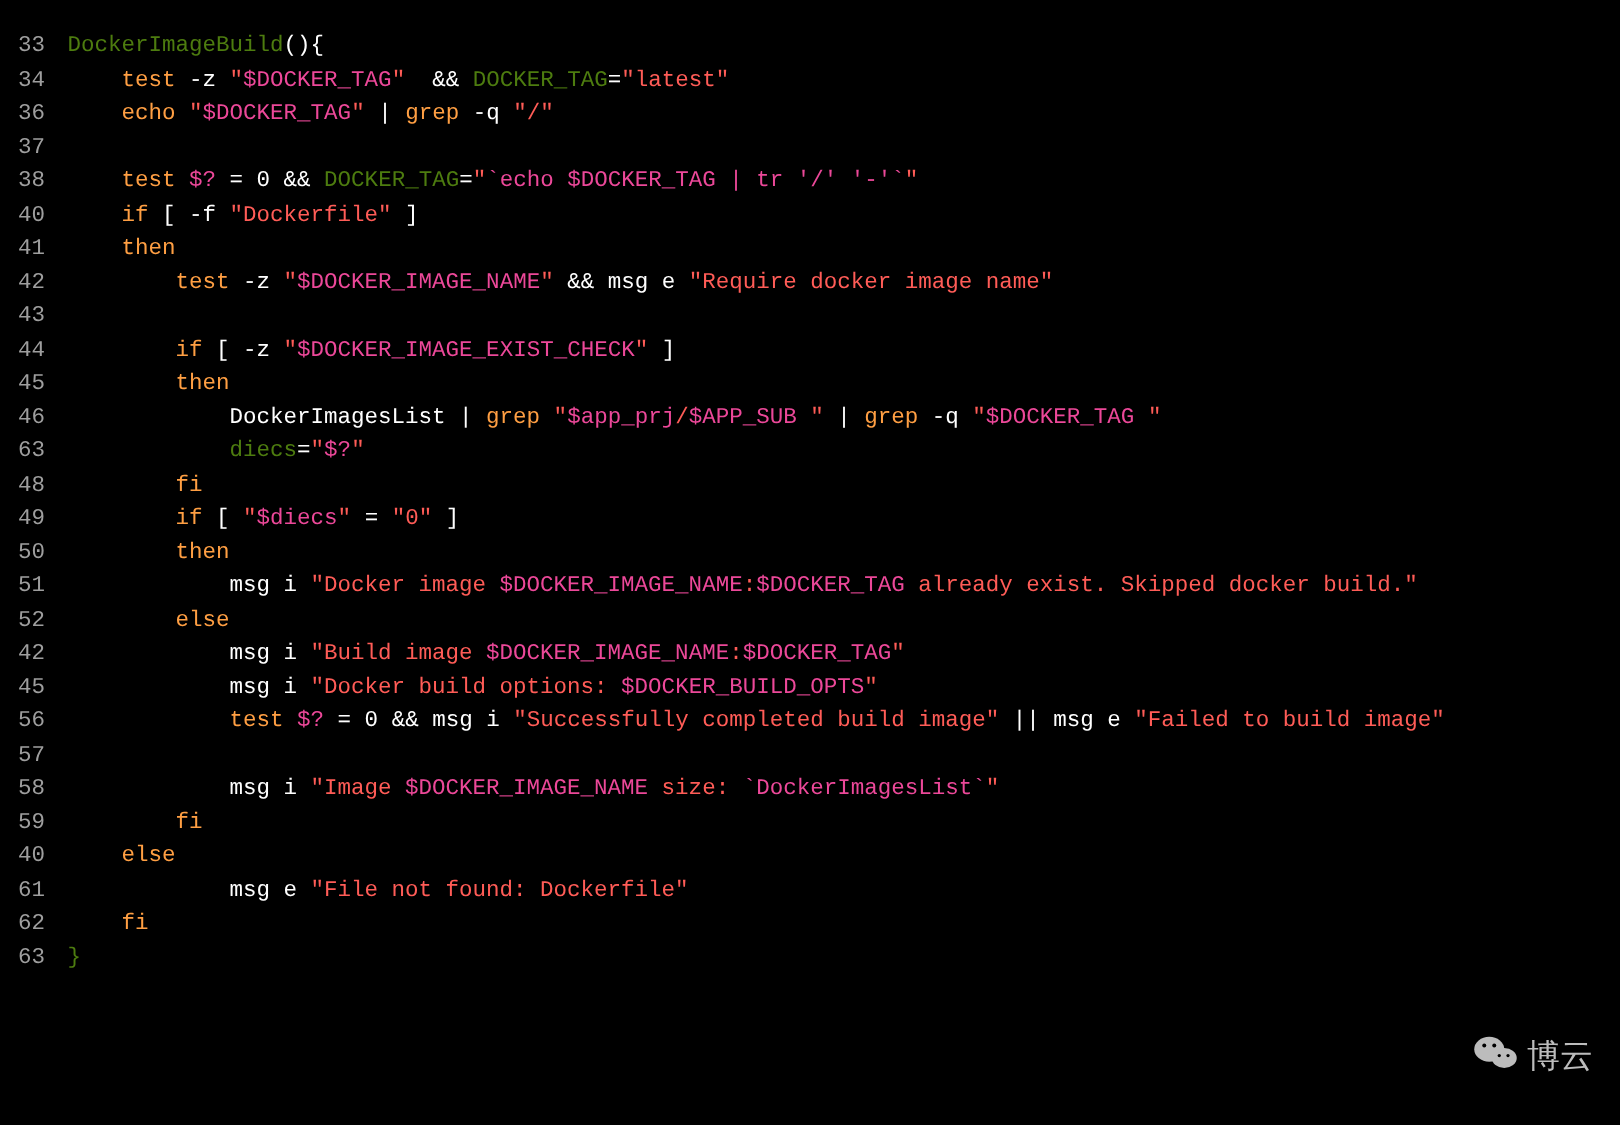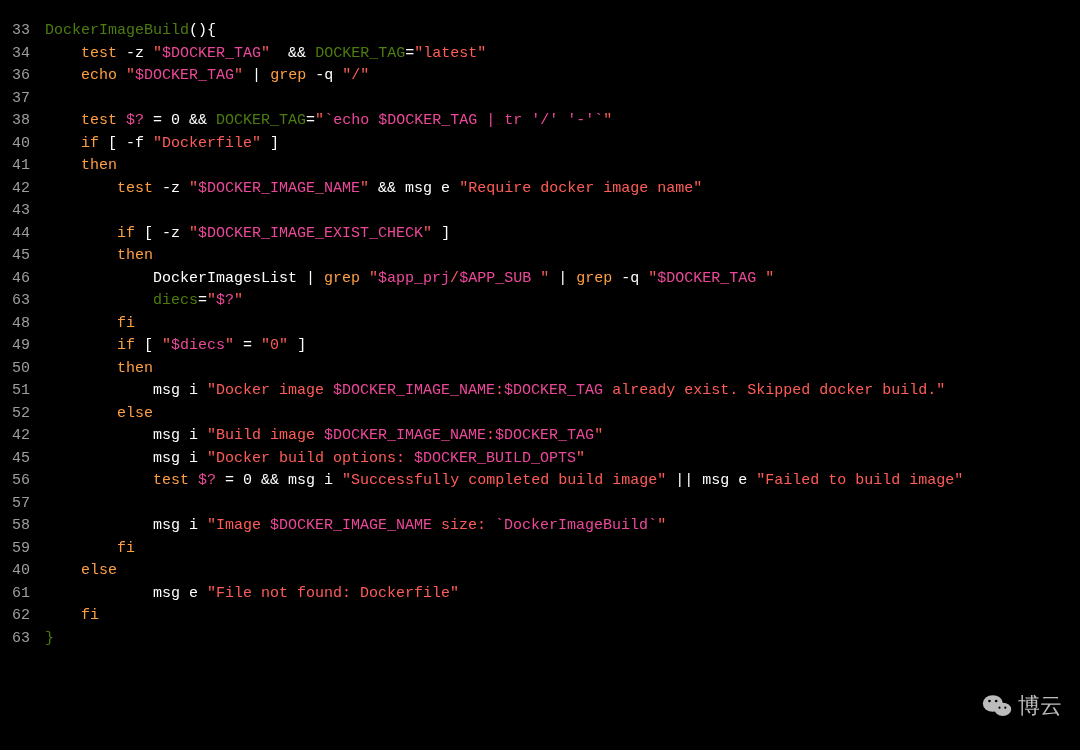--- a/index.html
+++ b/index.html
@@ -36,24 +36,23 @@
   .cyan { color: #4d7c0f; }
   .white { color: #fff; }
   .orange { color: #ff9f43; }
   .red { color: #ff5c57; }
   .magenta { color: #ec4899; }
   .watermark {
     position: absolute;
     right: 18px;
     bottom: 28px;
     display: flex;
-    align-items: center;
     color: #ddd;
     opacity: 0.85;
-    font-family: Liberation Serif, serif;
+    font-family: Liberation Mono, monospace;
     font-size: 22px;
   }
   .watermark svg { margin-right: 6px; }
 </style>
 </head>
 <body>
 
 <div class="code-container">
     <div class="line"><span class="lineno">33</span><span class="code"><span class="white"> </span><span class="cyan">DockerImageBuild</span><span class="white">(){</span></span></div>
     <div class="line"><span class="lineno">34</span><span class="code"><span class="white">     </span><span class="orange">test</span><span class="white"> -z </span><span class="red">"</span><span class="magenta">$DOCKER_TAG</span><span class="red">"</span><span class="white">  &amp;&amp; </span><span class="cyan">DOCKER_TAG</span><span class="white">=</span><span class="red">"latest"</span></span></div>
@@ -70,21 +69,21 @@
     <div class="line"><span class="lineno">63</span><span class="code"><span class="white">             </span><span class="cyan">diecs</span><span class="white">=</span><span class="red">"</span><span class="magenta">$?</span><span class="red">"</span></span></div>
     <div class="line"><span class="lineno">48</span><span class="code"><span class="white">         </span><span class="orange">fi</span></span></div>
     <div class="line"><span class="lineno">49</span><span class="code"><span class="white">         </span><span class="orange">if</span><span class="white"> [ </span><span class="red">"</span><span class="magenta">$diecs</span><span class="red">"</span><span class="white"> = </span><span class="red">"0"</span><span class="white"> ]</span></span></div>
     <div class="line"><span class="lineno">50</span><span class="code"><span class="white">         </span><span class="orange">then</span></span></div>
     <div class="line"><span class="lineno">51</span><span class="code"><span class="white">             msg i </span><span class="red">"Docker image </span><span class="magenta">$DOCKER_IMAGE_NAME</span><span class="red">:</span><span class="magenta">$DOCKER_TAG</span><span class="red"> already exist. Skipped docker build."</span></span></div>
     <div class="line"><span class="lineno">52</span><span class="code"><span class="white">         </span><span class="orange">else</span></span></div>
     <div class="line"><span class="lineno">42</span><span class="code"><span class="white">             msg i </span><span class="red">"Build image </span><span class="magenta">$DOCKER_IMAGE_NAME</span><span class="red">:</span><span class="magenta">$DOCKER_TAG</span><span class="red">"</span></span></div>
     <div class="line"><span class="lineno">45</span><span class="code"><span class="white">             msg i </span><span class="red">"Docker build options: </span><span class="magenta">$DOCKER_BUILD_OPTS</span><span class="red">"</span></span></div>
     <div class="line"><span class="lineno">56</span><span class="code"><span class="white">             </span><span class="orange">test</span><span class="white"> </span><span class="magenta">$?</span><span class="white"> = 0 &amp;&amp; msg i </span><span class="red">"Successfully completed build image"</span><span class="white"> || msg e </span><span class="red">"Failed to build image"</span></span></div>
     <div class="line"><span class="lineno">57</span><span class="code"></span></div>
-    <div class="line"><span class="lineno">58</span><span class="code"><span class="white">             msg i </span><span class="red">"Image </span><span class="magenta">$DOCKER_IMAGE_NAME</span><span class="red"> size: </span><span class="magenta">`DockerImageBuild`</span><span class="red">"</span></span></div>
+    <div class="line"><span class="lineno">58</span><span class="code"><span class="white">             msg i </span><span class="red">"Image </span><span class="magenta">$DOCKER_IMAGE_NAME</span><span class="red"> size: </span><span class="magenta">`DockerImagesList`</span><span class="red">"</span></span></div>
     <div class="line"><span class="lineno">59</span><span class="code"><span class="white">         </span><span class="orange">fi</span></span></div>
     <div class="line"><span class="lineno">40</span><span class="code"><span class="white">     </span><span class="orange">else</span></span></div>
     <div class="line"><span class="lineno">61</span><span class="code"><span class="white">             msg e </span><span class="red">"File not found: Dockerfile"</span></span></div>
     <div class="line"><span class="lineno">62</span><span class="code"><span class="white">     </span><span class="orange">fi</span></span></div>
     <div class="line"><span class="lineno">63</span><span class="code"><span class="white"> </span><span class="cyan">}</span></span></div>
   </div>
 
 <div class="watermark">
   <svg width="30" height="26" viewBox="0 0 36 30" fill="#ddd">
     <ellipse cx="13" cy="12" rx="12" ry="10"></ellipse>

